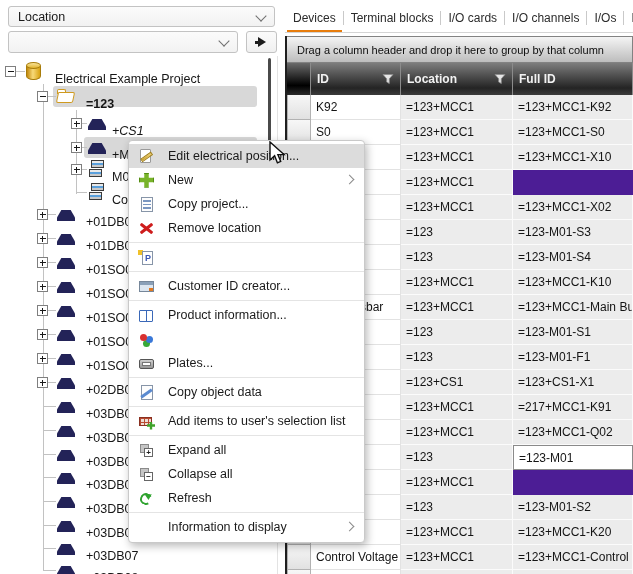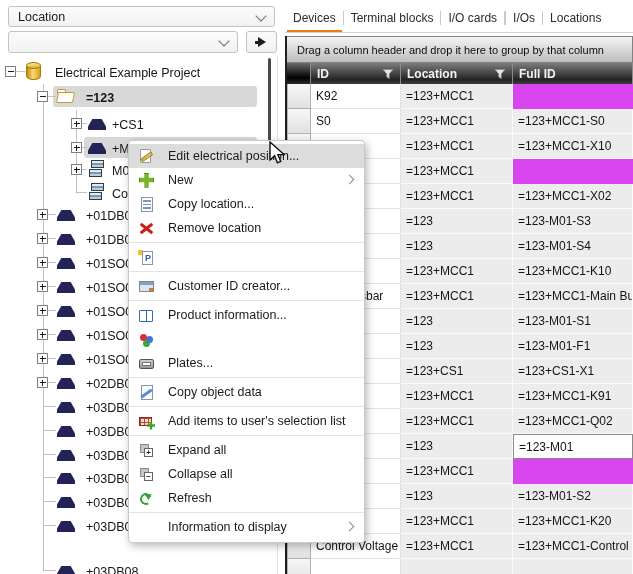--- a/index.html
+++ b/index.html
@@ -21,21 +21,21 @@
   #tree{position:absolute;left:0;top:56px;width:278px;height:518px;overflow:hidden}
   .trow{position:absolute;left:0;width:278px;height:24px}
   .thl{position:absolute;top:1px;height:21px;background:#d8d8d8;border-radius:3px;z-index:0}
   .tline{position:absolute;width:1px;background:#c2c2c2;z-index:0}
   .tstub{position:absolute;height:1px;background:#c2c2c2;z-index:0}
   .exp{position:absolute;top:6px;width:11px;height:11px;background:#fff;border:1px solid #7f7f7f;
        box-sizing:border-box;z-index:2}
   .exp::before{content:"";position:absolute;left:1.5px;right:1.5px;top:50%;margin-top:-0.5px;height:1px;background:#1a1a1a}
   .exp.plus::after{content:"";position:absolute;top:1.5px;bottom:1.5px;left:50%;margin-left:-0.5px;width:1px;background:#1a1a1a}
   .ticon{position:absolute;z-index:1}
-  .tlabel{position:absolute;top:6px;font-size:12.5px;color:#161616;white-space:nowrap;z-index:1}
+  .tlabel{position:absolute;top:12px;font-size:12.5px;color:#161616;white-space:nowrap;z-index:1}
   .tlabel.b{font-weight:bold}
 
   .icon-project{width:16px;height:19px;top:2px}
   .icon-project::before{content:"";position:absolute;left:0;top:4px;width:15px;height:14px;box-sizing:border-box;
       background:linear-gradient(90deg,#c2880c,#f7d978 45%,#d9a312);border:1px solid #a87c0a;border-top:none;
       border-radius:0 0 7px 7px/0 0 4px 4px}
   .icon-project::after{content:"";position:absolute;left:0;top:0;width:15px;height:7px;box-sizing:border-box;
       border-radius:50%;background:linear-gradient(#f8e49a,#e3b42e);border:1px solid #a87c0a}
   .icon-folder-open{width:19px;height:15px;top:4px}
   .icon-folder-open::before{content:"";position:absolute;left:0;top:0;width:9px;height:5px;background:#fff;
@@ -58,24 +58,24 @@
   
   .rpanel{position:absolute;left:285px;top:0;width:348px;height:574px;background:#fff}
   .tabs{position:absolute;left:0;top:4px;width:348px;height:29px;display:flex;align-items:center;
         border-bottom:1px solid #d4d4d4;box-sizing:border-box;padding-left:1px;overflow:hidden}
   .tab{position:relative;height:29px;display:flex;align-items:center;padding:0 7px;font-size:12px;
        color:#2b2b2b;white-space:nowrap}
   .tab.active::after{content:"";position:absolute;left:1px;right:1px;bottom:0;height:3px;background:var(--accent)}
   .tsep{width:1px;height:14px;background:#c9c9c9;flex:0 0 1px}
 
   .grid{position:absolute;left:0;top:36px;width:348px;height:538px;border-left:2px solid #1f1f1f;
-        box-sizing:border-box;background:#d946ef}
+        box-sizing:border-box;background:#4c1d95}
   .groupby{height:27px;background:linear-gradient(#f4f4f4,#bdbdbd);border:1px solid #828282;border-left:none;
         box-sizing:border-box;display:flex;align-items:center;padding-left:10px;font-size:11px;color:#0d0d0d}
-  .ghead{display:flex;height:21px;background:linear-gradient(180deg,#7d7d7d,#4f4f4f 40%,#242424 78%,#3b3b3b)}
+  .ghead{display:flex;height:32px;background:linear-gradient(180deg,#7d7d7d,#4f4f4f 40%,#242424 78%,#3b3b3b)}
   .gh{display:flex;align-items:center;padding:0 6px;color:#f2f2f2;font-size:12px;font-weight:bold;
       border-right:1px solid #8b8b8b;box-sizing:border-box;white-space:nowrap;overflow:hidden}
   .gh.corner{padding:0;background:linear-gradient(180deg,#6a6a6a,#000 70%,#2a2a2a)}
   .gh .funnel{margin-left:auto;flex:0 0 auto}
   .grow{display:flex;height:25px}
   .sel{width:24px;flex:0 0 24px;background:linear-gradient(#f7f7f7,#e1e1e1);border:1px solid #b2b2b2;
        border-top:none;box-sizing:border-box}
   .cell{box-sizing:border-box;display:flex;align-items:center;padding:0 5px;font-size:12px;color:#141414;
         background:#ececec;border-right:1px solid #fbfbfb;border-bottom:1px solid #fbfbfb;
         white-space:nowrap;overflow:hidden}
@@ -181,21 +181,21 @@
         <div class="thl" style="left: 53px; width: 204px;"></div>
         <div class="tstub" style="left: 48px; width: 8px; top: 11px;"></div>
         <div class="exp minus" style="left: 37px;"></div>
         <span class="ticon icon-folder-open" style="left: 57px;"></span>
         <span class="tlabel b" style="left: 86px;">=123</span>
       </div>
       <div class="trow" style="top: 56px;">
         <div class="tstub" style="left: 82px; width: 5px; top: 11px;"></div>
         <div class="exp plus" style="left: 71px;"></div>
         <span class="ticon icon-location" style="left: 88px;"></span>
-        <span class="tlabel" style="left: 112px;">+CS1</span>
+        <span class="tlabel" style="left: 112px; font-style: italic;">+CS1</span>
       </div>
       <div class="trow" style="top: 80px;">
         <div class="thl" style="left: 84px; width: 173px;"></div>
         <div class="tstub" style="left: 82px; width: 5px; top: 11px;"></div>
         <div class="exp plus" style="left: 71px;"></div>
         <span class="ticon icon-location" style="left: 88px;"></span>
         <span class="tlabel" style="left: 112px;">+MCC1</span>
       </div>
       <div class="trow" style="top: 102px;">
         <div class="tstub" style="left: 82px; width: 5px; top: 11px;"></div>
@@ -278,38 +278,44 @@
       </div>
       <div class="trow" style="top: 434px;">
         <div class="tstub" style="left: 44px; width: 12px; top: 11px;"></div>
         <span class="ticon icon-location" style="left: 57px;"></span>
         <span class="tlabel" style="left: 86px;">+03DB05</span>
       </div>
       <div class="trow" style="top: 458px;">
         <div class="tstub" style="left: 44px; width: 12px; top: 11px;"></div>
         <span class="ticon icon-location" style="left: 57px;"></span>
         <span class="tlabel" style="left: 86px;">+03DB06</span>
+      </div>
+      <div class="trow" style="top: 481px;">
+        <div class="tstub" style="left: 44px; width: 12px; top: 11px;"></div>
+        <span class="ticon icon-location" style="left: 57px;"></span>
+        <span class="tlabel" style="left: 86px;">+03DB07</span>
       </div>
       <div class="trow" style="top: 503px;">
         <div class="tstub" style="left: 44px; width: 12px; top: 11px;"></div>
         <span class="ticon icon-location" style="left: 57px;"></span>
         <span class="tlabel" style="left: 86px;">+03DB08</span>
       </div>
     </div>
   <div class="tscroll-line"></div>
   <div class="tscroll-thumb"></div>
 
   <div class="rpanel">
     <div class="tabs" id="tabs">
         <div class="tab active">Devices</div>
         <span class="tsep"></span>
         <div class="tab">Terminal blocks</div>
         <span class="tsep"></span>
         <div class="tab">I/O cards</div>
         <span class="tsep"></span>
+        <div class="tab">I/O channels</div>
         <span class="tsep"></span>
         <div class="tab">I/Os</div>
         <span class="tsep"></span>
         <div class="tab">Locations</div>
       </div>
     <div class="grid">
       <div class="groupby">
         <span>Drag a column header and drop it here to group by that column</span>
       </div>
       <div class="ghead" id="ghead">
@@ -328,20 +334,21 @@
           </div>
           <div class="gh" style="flex: 1 1 0%;">
             <span>Full ID</span>
           </div>
         </div>
       <div id="gbody">
           <div class="grow">
             <div class="sel"></div>
             <div class="cell c-id">K92</div>
             <div class="cell c-location">=123+MCC1</div>
+            <div class="cell c-full">=123+MCC1-K92</div>
           </div>
           <div class="grow">
             <div class="sel"></div>
             <div class="cell c-id">S0</div>
             <div class="cell c-location">=123+MCC1</div>
             <div class="cell c-full">=123+MCC1-S0</div>
           </div>
           <div class="grow">
             <div class="sel"></div>
             <div class="cell c-id">X10</div>
@@ -398,21 +405,21 @@
           <div class="grow">
             <div class="sel"></div>
             <div class="cell c-id">X1</div>
             <div class="cell c-location">=123+CS1</div>
             <div class="cell c-full">=123+CS1-X1</div>
           </div>
           <div class="grow">
             <div class="sel"></div>
             <div class="cell c-id">K91</div>
             <div class="cell c-location">=123+MCC1</div>
-            <div class="cell c-full">=123+MCC1-K91</div>
+            <div class="cell c-full">=217+MCC1-K91</div>
           </div>
           <div class="grow">
             <div class="sel"></div>
             <div class="cell c-id">Q02</div>
             <div class="cell c-location">=123+MCC1</div>
             <div class="cell c-full">=123+MCC1-Q02</div>
           </div>
           <div class="grow">
             <div class="sel"></div>
             <div class="cell c-id">M01</div>
@@ -457,21 +464,21 @@
         <span class="micon micon-edit-position"></span>
         <span class="mlabel">Edit electrical position...</span>
       </div>
       <div class="mi">
         <span class="micon micon-new"></span>
         <span class="mlabel">New</span>
         <span class="subarrow"></span>
       </div>
       <div class="mi">
         <span class="micon micon-copy-location"></span>
-        <span class="mlabel">Copy location...</span>
+        <span class="mlabel">Copy project...</span>
       </div>
       <div class="mi">
         <span class="micon micon-remove-location"></span>
         <span class="mlabel">Remove location</span>
       </div>
       <div class="msep"></div>
       <div class="mi">
         <span class="micon micon-clipboard-project"></span>
       </div>
       <div class="msep"></div>

